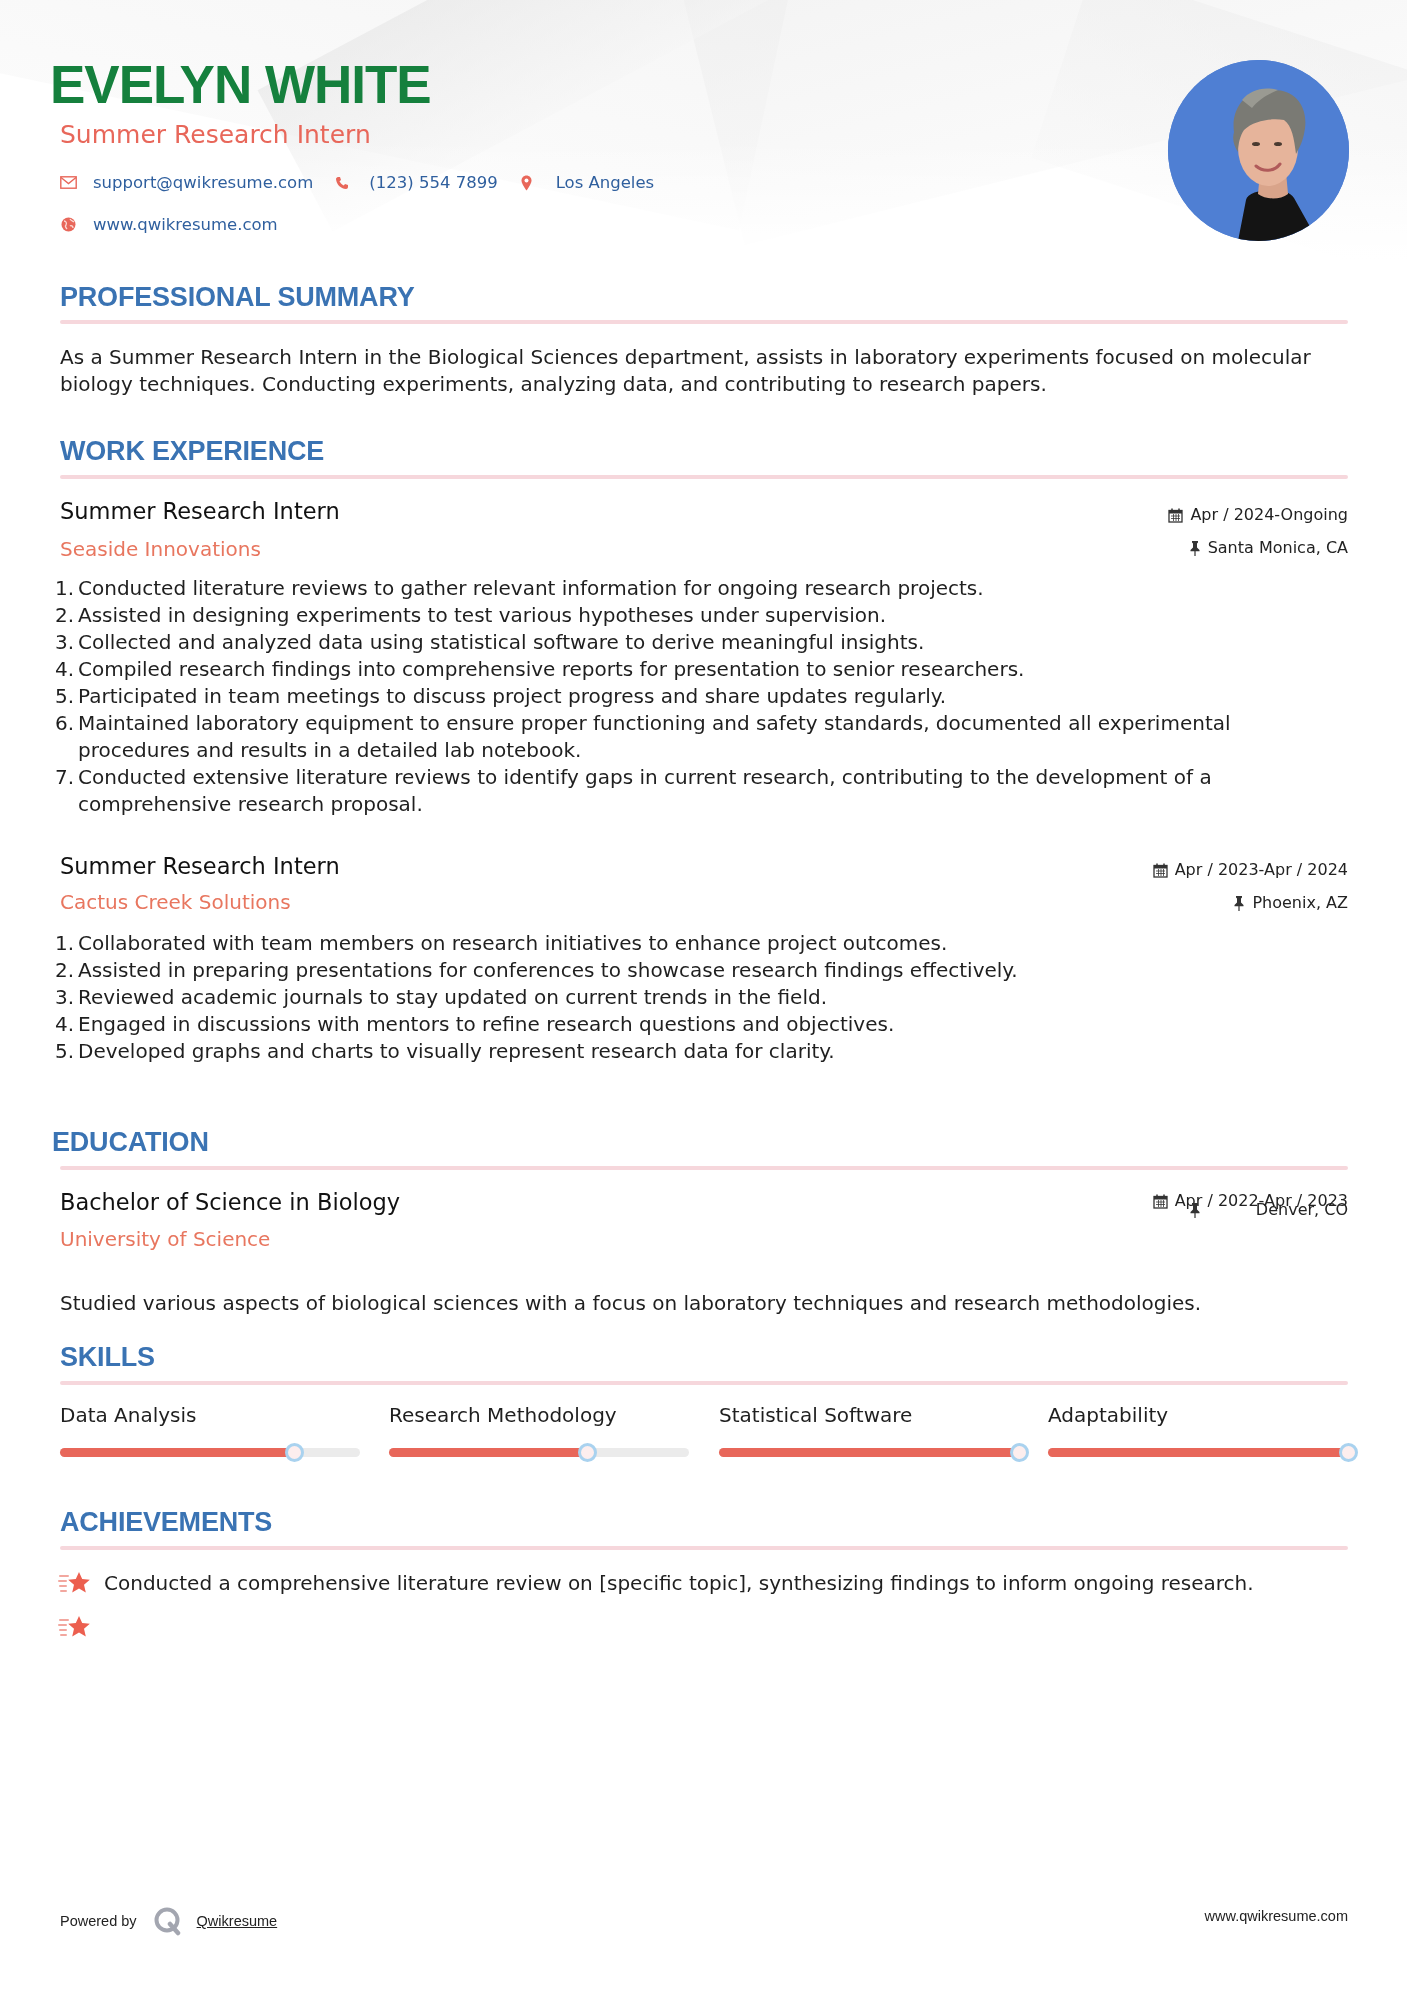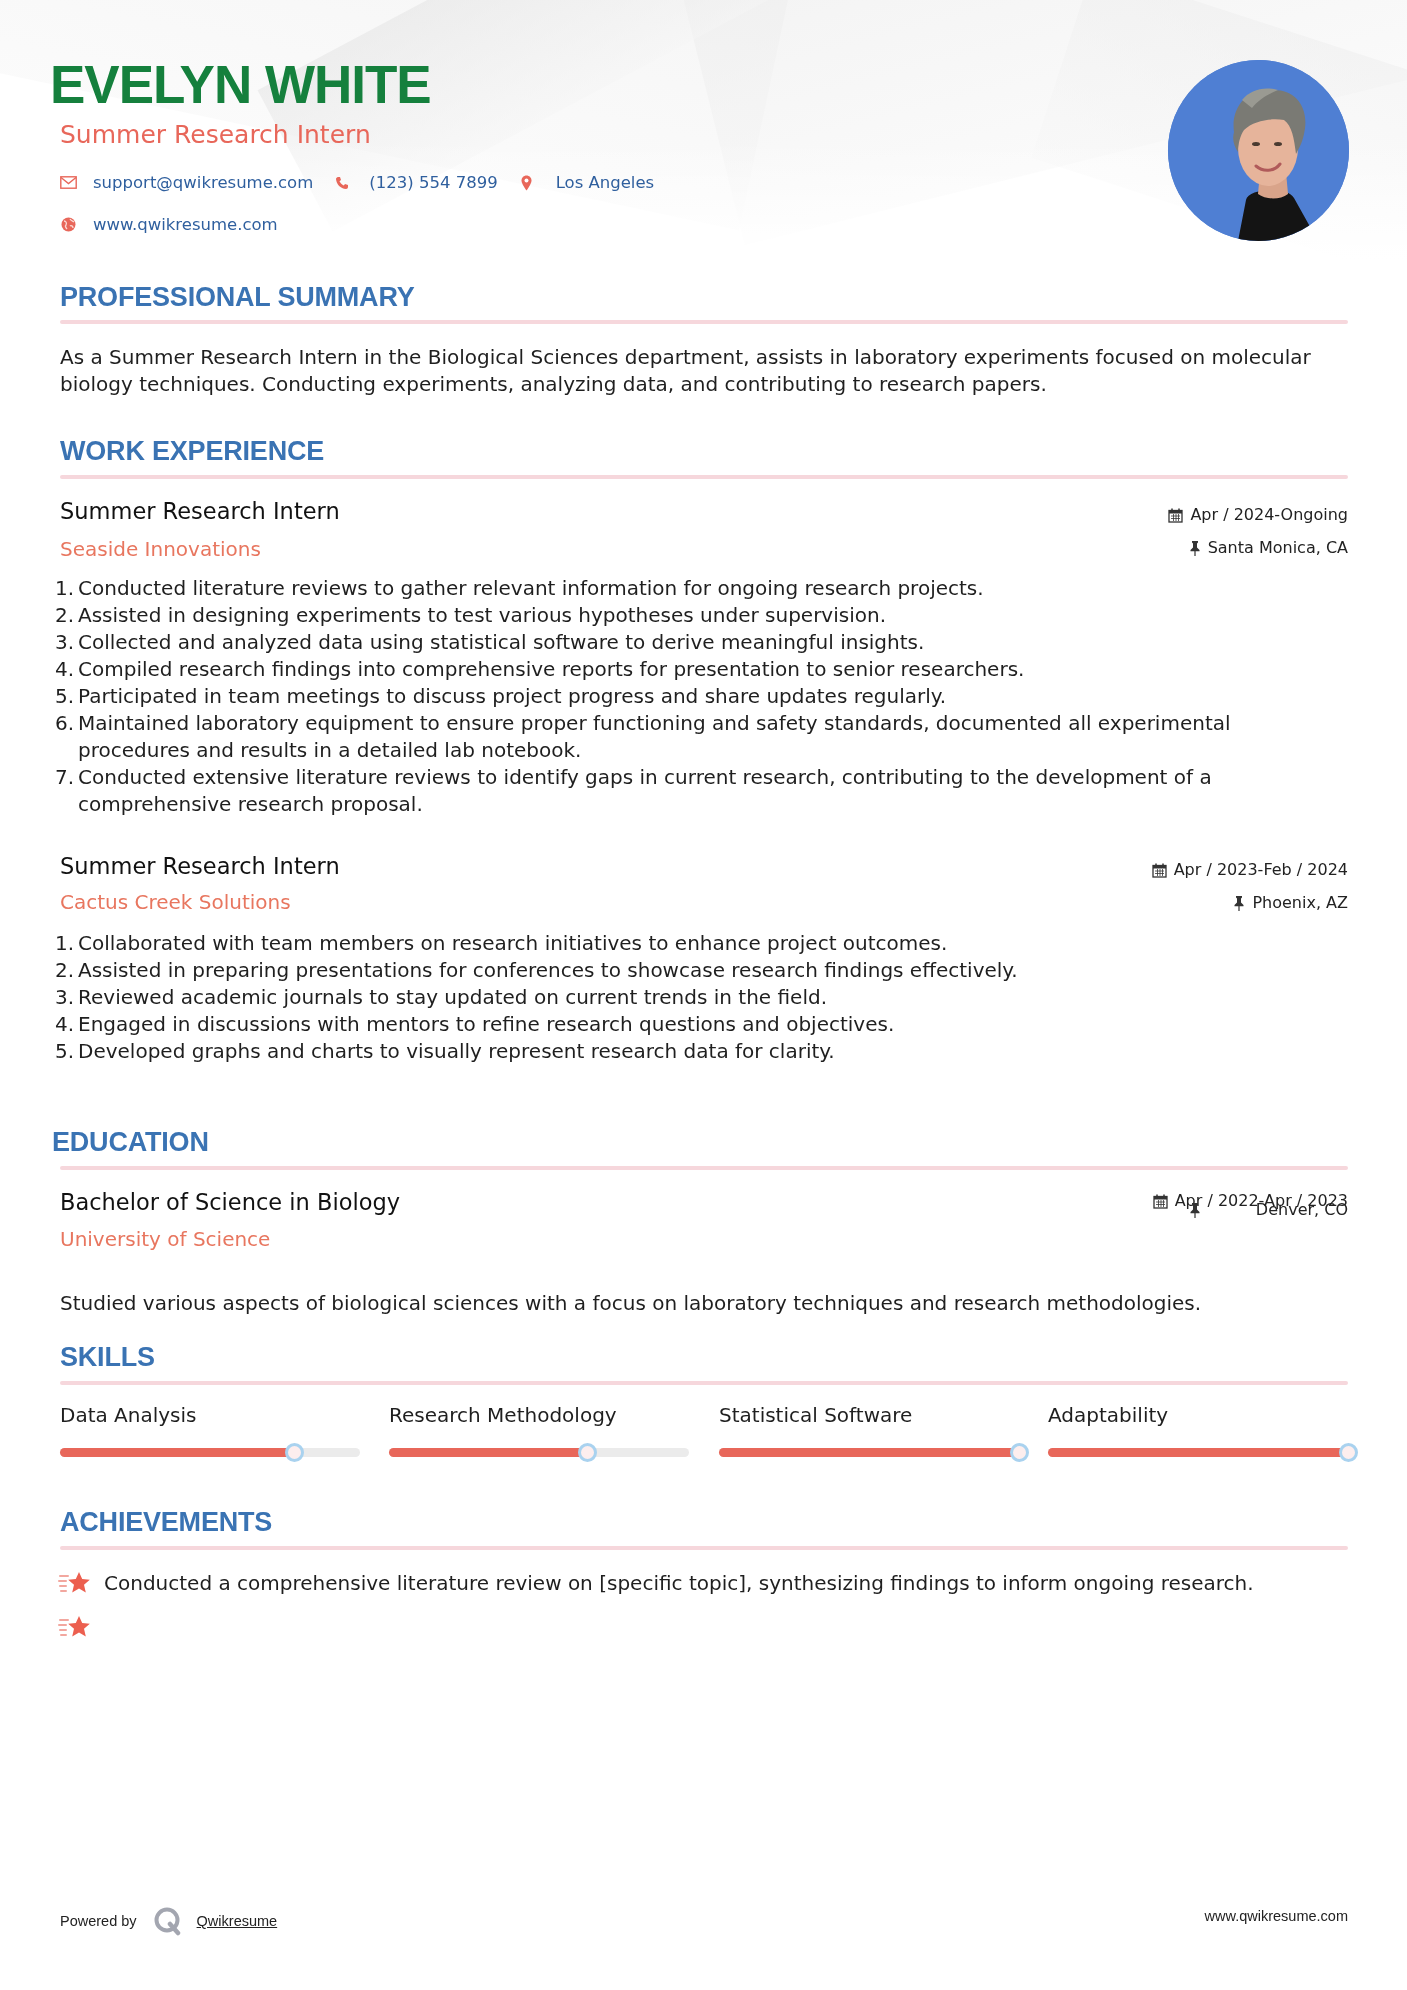--- a/index.html
+++ b/index.html
@@ -172,21 +172,21 @@
 <div class="abs meta" style="top:862px;">
   <span class="mi">
     <svg width="15" height="15" viewBox="0 0 15 15">
         <rect x="1" y="2.5" width="13" height="11.5" fill="none" stroke="#333" stroke-width="1.3"></rect>
         <rect x="1" y="2.5" width="13" height="3" fill="#333"></rect>
         <line x1="4" y1="0.5" x2="4" y2="4" stroke="#333" stroke-width="1.5"></line>
         <line x1="11" y1="0.5" x2="11" y2="4" stroke="#333" stroke-width="1.5"></line>
         <path d="M3 8h9M3 10.5h9M5.5 6v7M8 6v7M10.5 6v7" stroke="#333" stroke-width=".8"></path>
       </svg>
   </span>
-  <span>Apr / 2023-Feb / 2024</span>
+  <span>Apr / 2023-Apr / 2024</span>
 </div>
 <div class="abs meta" style="top:895px;">
   <span class="mi">
     <svg width="12" height="16" viewBox="0 0 12 16">
         <path d="M3 1h6v1.5L8 3.5v4l2.5 2.5v1.2H6.6V16H5.4v-4.8H1.5V10L4 7.5v-4L3 2.5Z" fill="#333"></path>
       </svg>
   </span>
   <span>Phoenix, AZ</span>
 </div>
 <ol class="bullets" style="top:930px;">

